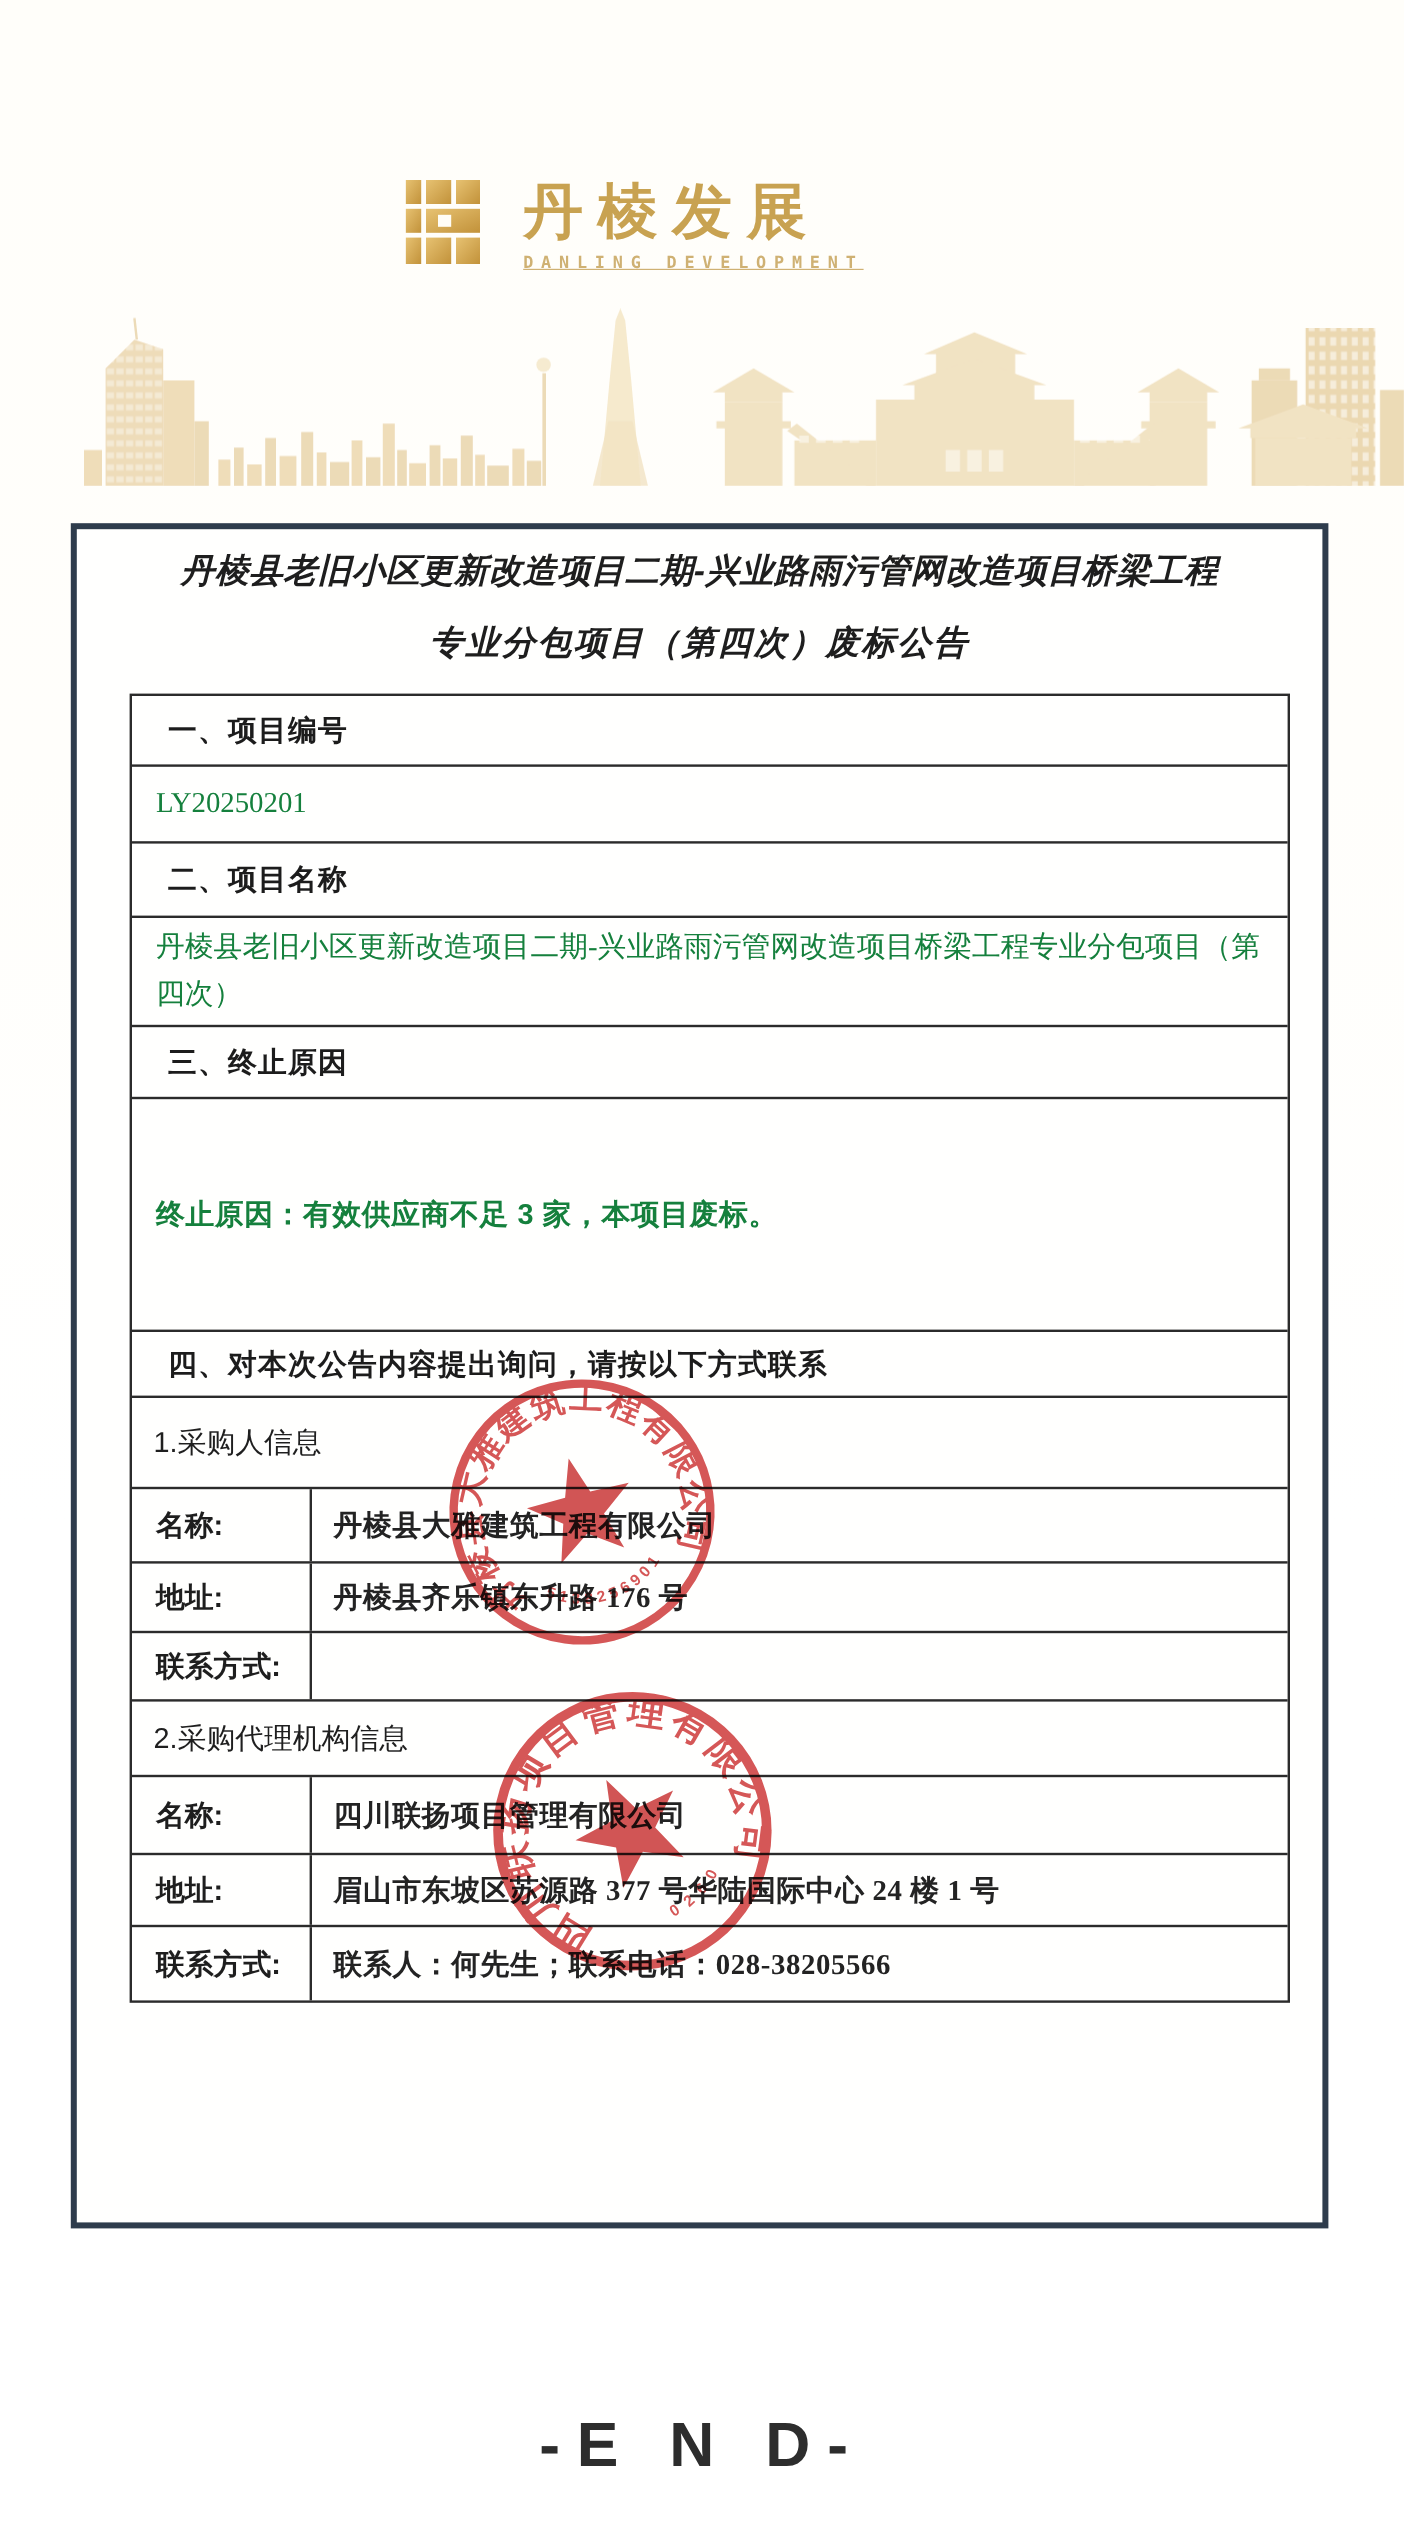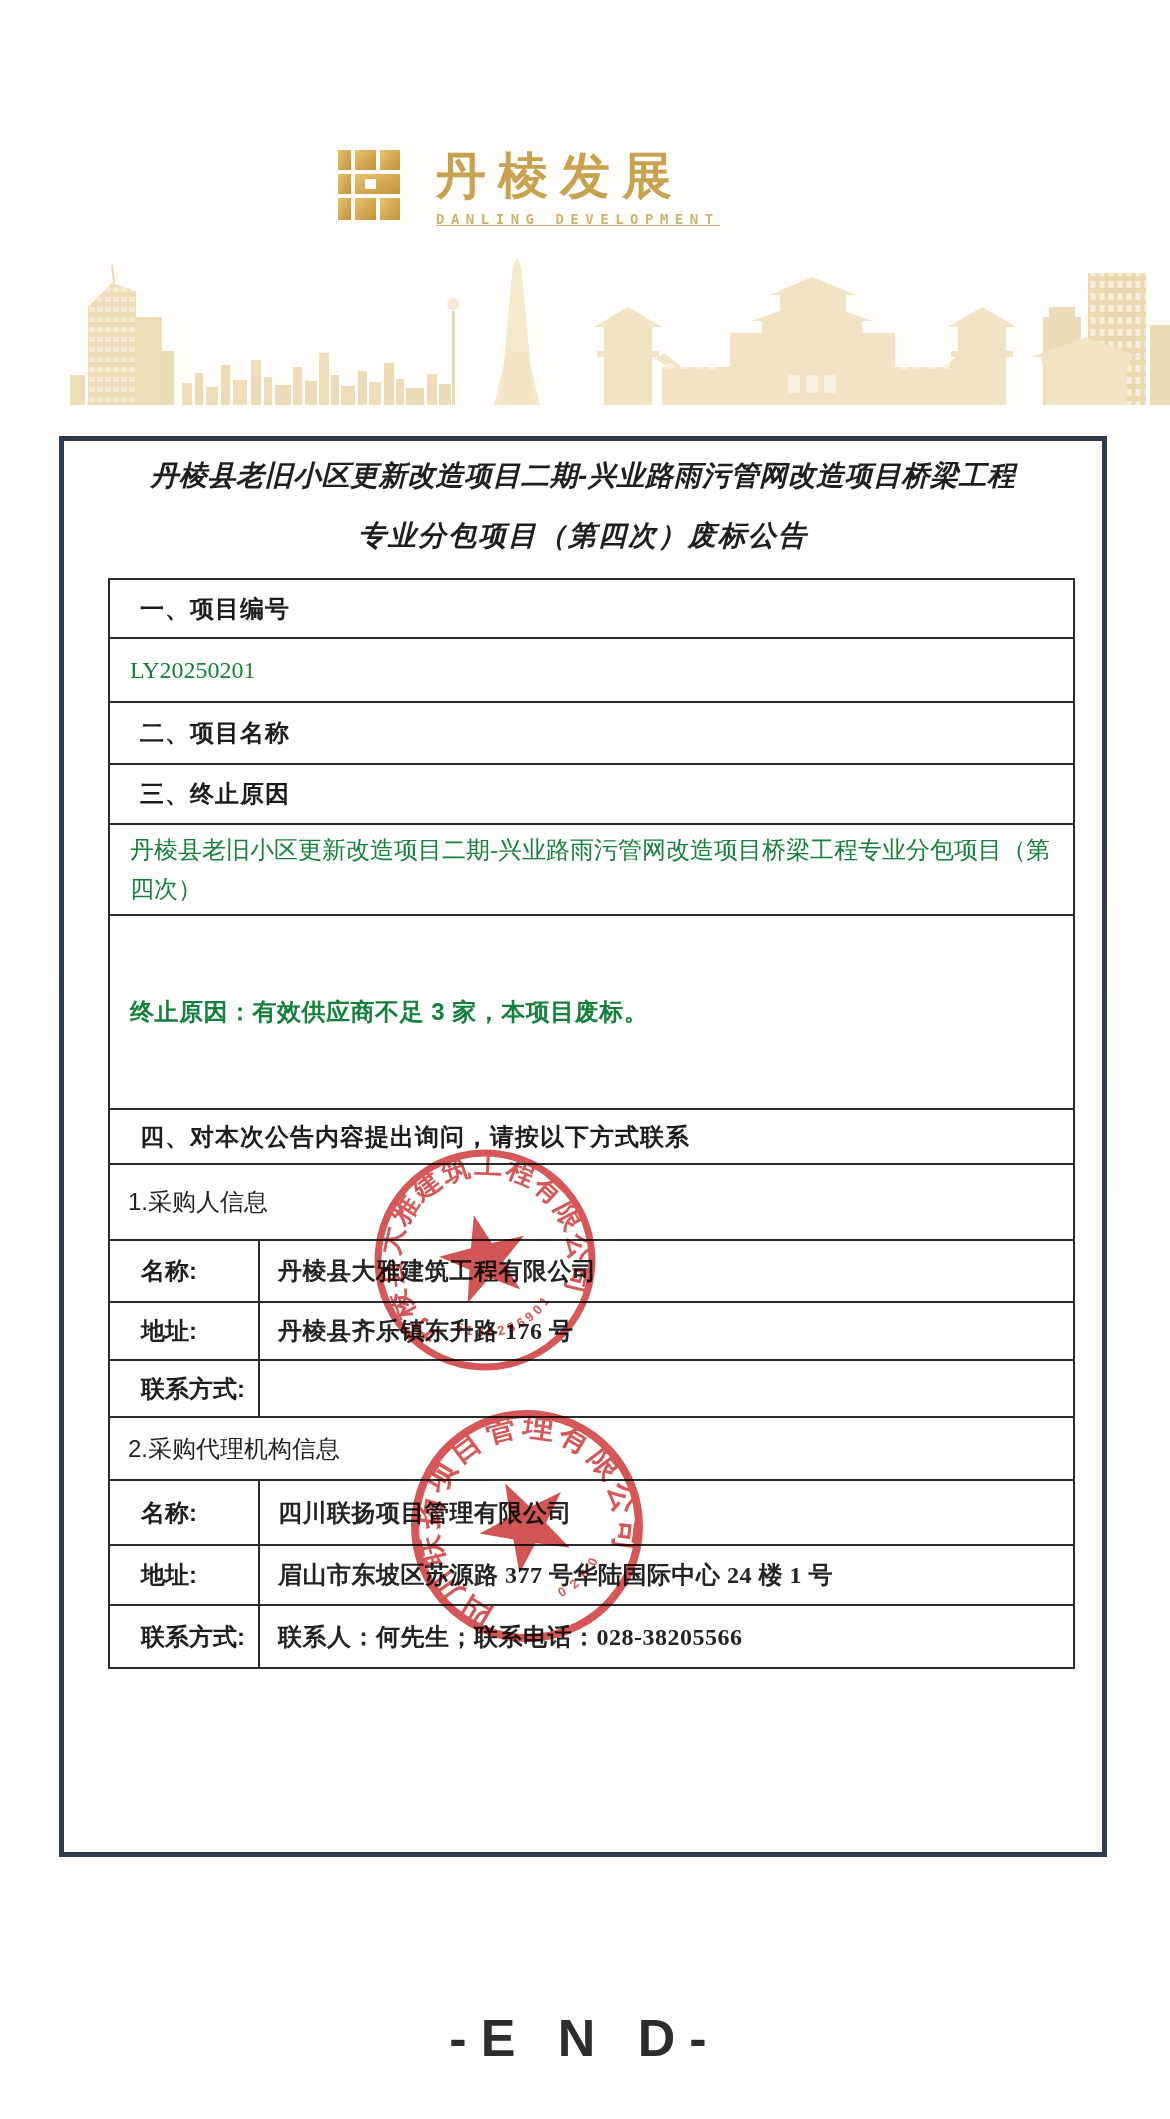--- a/index.html
+++ b/index.html
@@ -55,21 +55,21 @@
   .sec{padding-left:30px;font-weight:700;font-size:24px;color:#1c1c1c;letter-spacing:1px;}
   .sub{padding-left:18px;font-weight:500;font-size:24px;color:#1f1f1f;}
   .val{
     padding-left:20px;font-size:24px;color:#15803d;
     font-family:"Liberation Serif","DejaVu Serif",serif;font-weight:500;
   }
   .val.wrap{line-height:1.6;padding:6px 16px 6px 20px;white-space:normal;}
   .val.emph{font-family:"Liberation Sans",sans-serif;font-weight:600;letter-spacing:0.5px;}
   .pair-label{
     width:150px;box-sizing:border-box;align-self:stretch;
-    display:flex;align-items:center;padding-left:31px;
+    display:flex;align-items:center;padding-left:20px;
     border-right:2px solid #2b2b2b;
     font-weight:600;font-size:24px;color:#1e1e1e;
   }
   .pair-value{
     flex:1;display:flex;align-items:center;padding-left:18px;
     font-family:"Liberation Serif","DejaVu Serif",serif;
     font-weight:600;font-size:24px;color:#232323;letter-spacing:0.5px;
   }
   
   .stamp{position:absolute;mix-blend-mode:multiply;opacity:0.88;}
@@ -200,22 +200,22 @@
   </svg>
 
   <div class="doc">
     <div class="doc-title">丹棱县老旧小区更新改造项目二期-兴业路雨污管网改造项目桥梁工程</div>
     <div class="doc-title second">专业分包项目（第四次）废标公告</div>
 
     <div class="tbl">
       <div class="row sec" style="height:59px">一、项目编号</div>
       <div class="row val" style="height:64px">LY20250201</div>
       <div class="row sec" style="height:62px">二、项目名称</div>
+      <div class="row val wrap" style="height:91px">丹棱县老旧小区更新改造项目二期-兴业路雨污管网改造项目桥梁工程专业分包项目（第四次）</div>
       <div class="row sec" style="height:60px">三、终止原因</div>
-      <div class="row val wrap" style="height:91px">丹棱县老旧小区更新改造项目二期-兴业路雨污管网改造项目桥梁工程专业分包项目（第四次）</div>
       <div class="row val emph" style="height:194px">终止原因：有效供应商不足 3 家，本项目废标。</div>
       <div class="row sec" style="height:55px">四、对本次公告内容提出询问，请按以下方式联系</div>
       <div class="row sub" style="height:76px">1.采购人信息</div>
       <div class="row" style="height:62px">
         <div class="pair-label">名称:</div>
         <div class="pair-value">丹棱县大雅建筑工程有限公司</div>
       </div>
       <div class="row" style="height:58px">
         <div class="pair-label">地址:</div>
         <div class="pair-value">丹棱县齐乐镇东升路 176 号</div>

